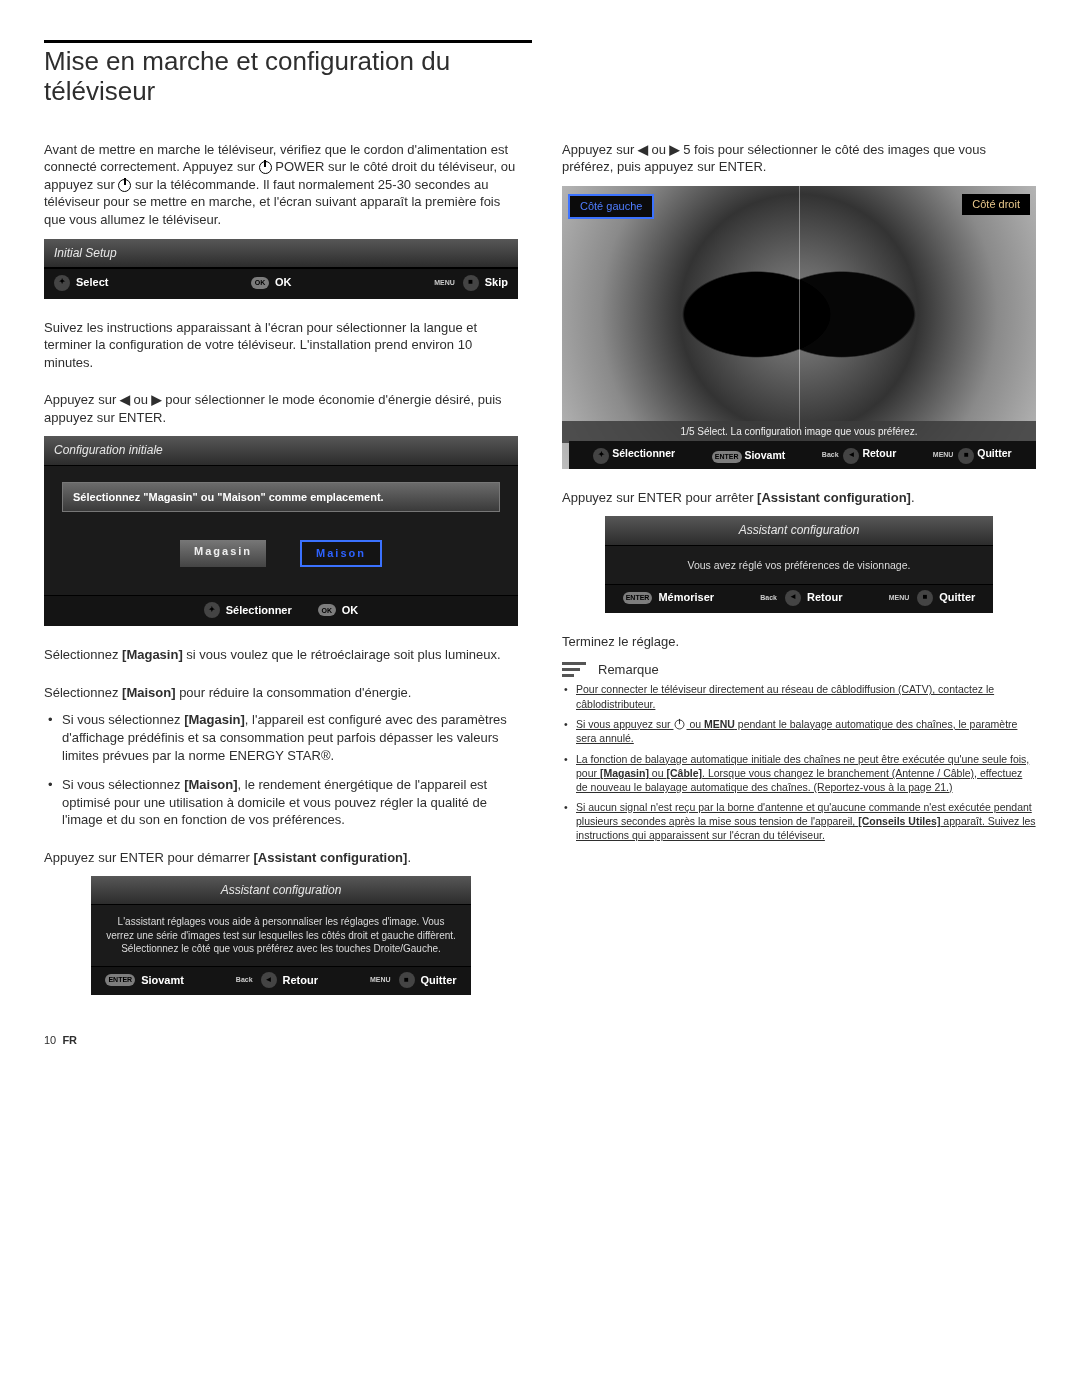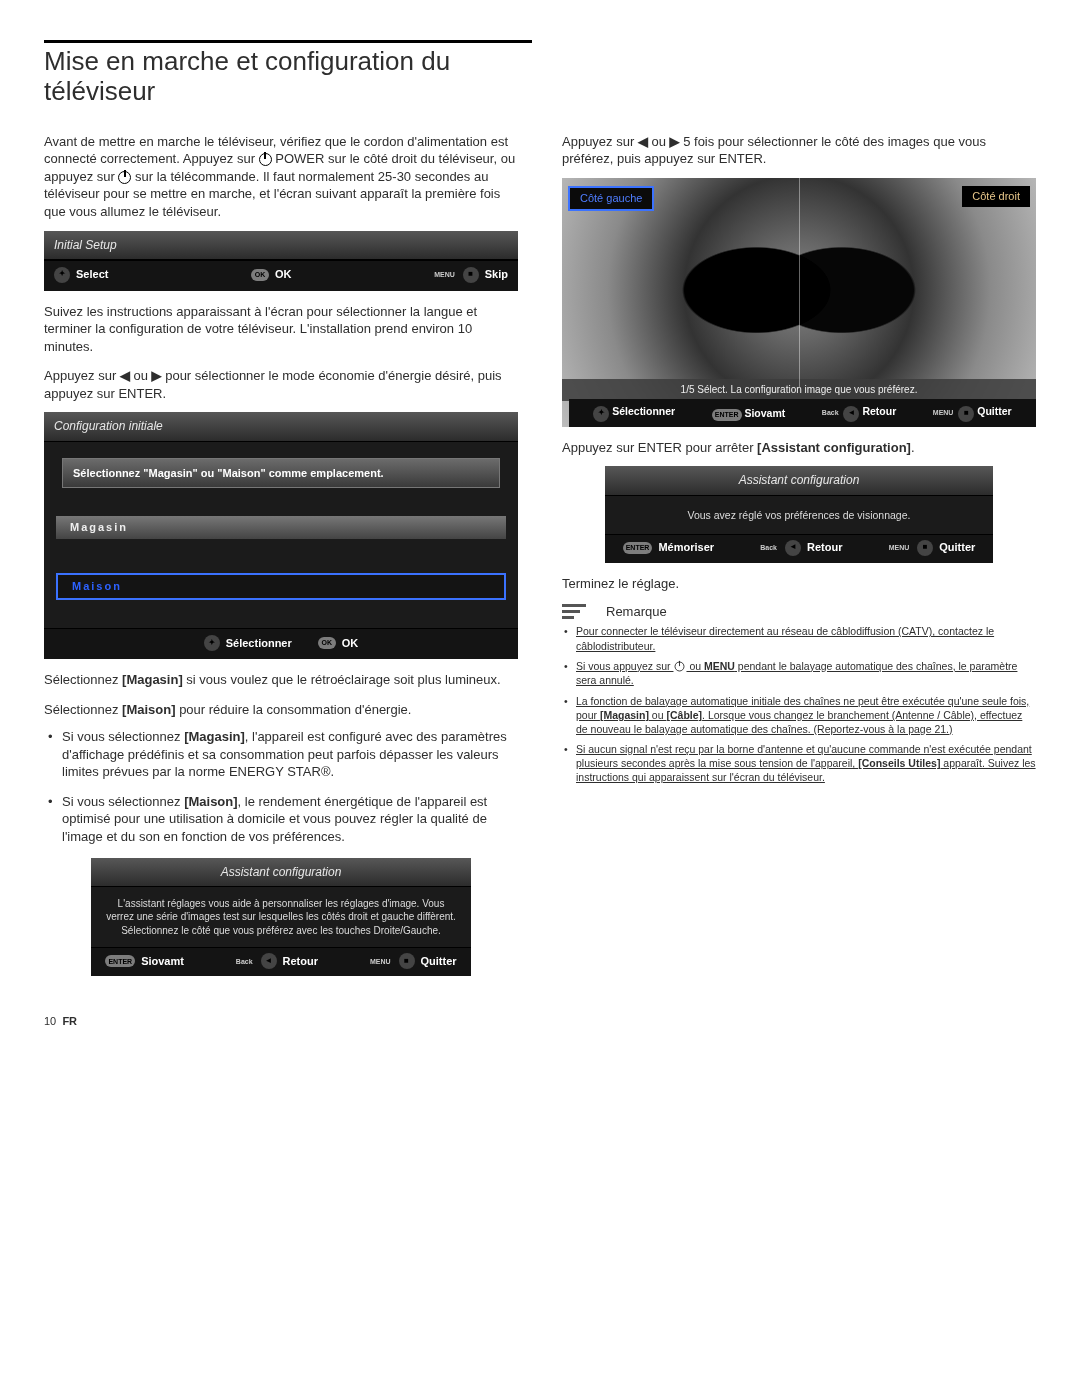--- a/index.html
+++ b/index.html
@@ -22,21 +22,21 @@
     font-size: 26px;
     font-weight: 400;
     line-height: 1.15;
     margin-bottom: 14px;
   }
   .columns {
     display: flex;
     gap: 44px;
   }
   .col { flex: 1 1 50%; }
-  p { margin: 12px 0 10px; }
+  p { margin: 20px 0 10px; }
 
   .power-icon {
     display:inline-flex;align-items:center;justify-content:center;
     width:13px;height:13px;border:1.6px solid #000;border-radius:50%;
     position:relative;vertical-align:middle;
   }
   .power-icon::after{content:"";position:absolute;top:-2px;width:1.6px;height:7px;background:#000;}
   .arrow{font-weight:bold;}
   strong{font-weight:700;}
 
@@ -82,40 +82,40 @@
     font-size:7px;font-weight:700;padding:0 3px;
   }
   .menu-sup{font-size:7px;color:#ccc;margin-right:2px;}
 
   .osd.loc .body{padding:16px 12px 6px;}
   .osd.loc .banner{
     background:linear-gradient(#6b6b6b,#3a3a3a);color:#fff;font-weight:700;
     padding:7px 10px;margin:0 6px 28px;border:1px solid #777;
   }
   .osd.loc .choices{
-    display:flex;justify-content:center;gap:34px;margin-bottom:22px;flex-direction:column;
+    display:flex;justify-content:center;gap:34px;margin-bottom:22px;
   }
   .osd.loc .chip{
     padding:4px 14px;font-size:11px;letter-spacing:2px;
     background:linear-gradient(#777,#444);color:#eee;font-weight:700;
   }
   .osd.loc .chip.sel{
     color:#2d62ff;background:#141414;border:2px solid #3b72ff;letter-spacing:2px;
   }
   .osd.loc .foot{justify-content:center;gap:26px;}
 
   .osd.assist .body{padding:10px 14px 10px;text-align:center;font-size:10px;line-height:1.35;}
   .osd.assist .foot{justify-content:space-between;padding:5px 14px 7px;}
 
   .osd.assist2 .body{padding:12px 14px;text-align:center;font-size:10.5px;}
   .osd.assist2 .foot{justify-content:space-between;padding:5px 18px 7px;}
 
   
   .pic{
-    position:relative;height:249px;margin:6px 0 12px;
+    position:relative;height:283px;margin:6px 0 12px;
     background:
       radial-gradient(circle at 50% 45%, #888 0%, #666 18%, #333 42%, #8a8a8a 70%, #bdbdbd 100%);
     overflow:hidden;
   }
   .pic .butter{
     position:absolute;inset:30px 60px 48px;
     background:
       radial-gradient(ellipse 120px 70px at 38% 48%, #000 60%, transparent 62%),
       radial-gradient(ellipse 120px 70px at 62% 48%, #111 60%, transparent 62%);
     filter:contrast(1.1);
@@ -140,21 +140,21 @@
     background:#111;padding:5px 6px;font-size:10.5px;color:#fff;font-weight:700;
   }
 
   
   ul.b { list-style:none; padding-left:18px; margin:4px 0 10px;}
   ul.b > li { position:relative;margin:4px 0;}
   ul.b > li::before{content:"•";position:absolute;left:-14px;top:0;}
   .hang{padding-left:36px;margin:4px 0 12px;}
 
   
-  .note-head{display:flex;align-items:center;gap:20px;margin:6px 0 4px;}
+  .note-head{display:flex;align-items:center;gap:12px;margin:6px 0 4px;}
   .note-icon{
     width:24px;height:18px;background:
       linear-gradient(#555,#555) 0 2px/24px 3px no-repeat,
       linear-gradient(#555,#555) 0 8px/18px 3px no-repeat,
       linear-gradient(#555,#555) 0 14px/12px 3px no-repeat;
   }
   ul.note{list-style:none;padding-left:14px;font-size:10.5px;line-height:1.35;}
   ul.note > li{position:relative;margin:3px 0 6px;text-decoration:underline;}
   ul.note > li::before{content:"•";position:absolute;left:-12px;}
 
@@ -238,20 +238,23 @@
           <span>Si vous sélectionnez </span><strong>[Magasin]</strong><span>, l'appareil est configuré avec des paramètres d'affichage prédéfinis et sa consommation peut parfois dépasser les valeurs limites prévues par la norme ENERGY STAR®.</span>
         </div>
       </li>
       <li>
         <div class="hang" style="padding-left:0;">
           <span>Si vous sélectionnez </span><strong>[Maison]</strong><span>, le rendement énergétique de l'appareil est optimisé pour une utilisation à domicile et vous pouvez régler la qualité de l'image et du son en fonction de vos préférences.</span>
         </div>
       </li>
     </ul>
 
+    <p>
+      <span>Appuyez sur ENTER pour démarrer </span><strong>[Assistant configuration]</strong><span>.</span>
+    </p>
 
     <div class="osd assist" style="width:80%;margin:8px auto 4px;">
       <div class="hdr" style="text-align:center;">Assistant configuration</div>
       <div class="body">L'assistant réglages vous aide à personnaliser les réglages d'image. Vous verrez une série d'images test sur lesquelles les côtés droit et gauche diffèrent. Sélectionnez le côté que vous préférez avec les touches Droite/Gauche.</div>
       <div class="foot">
         <div class="grp">
           <span class="icon-pill">ENTER</span>
           <span>Siovamt</span>
         </div>
         <div class="grp">

